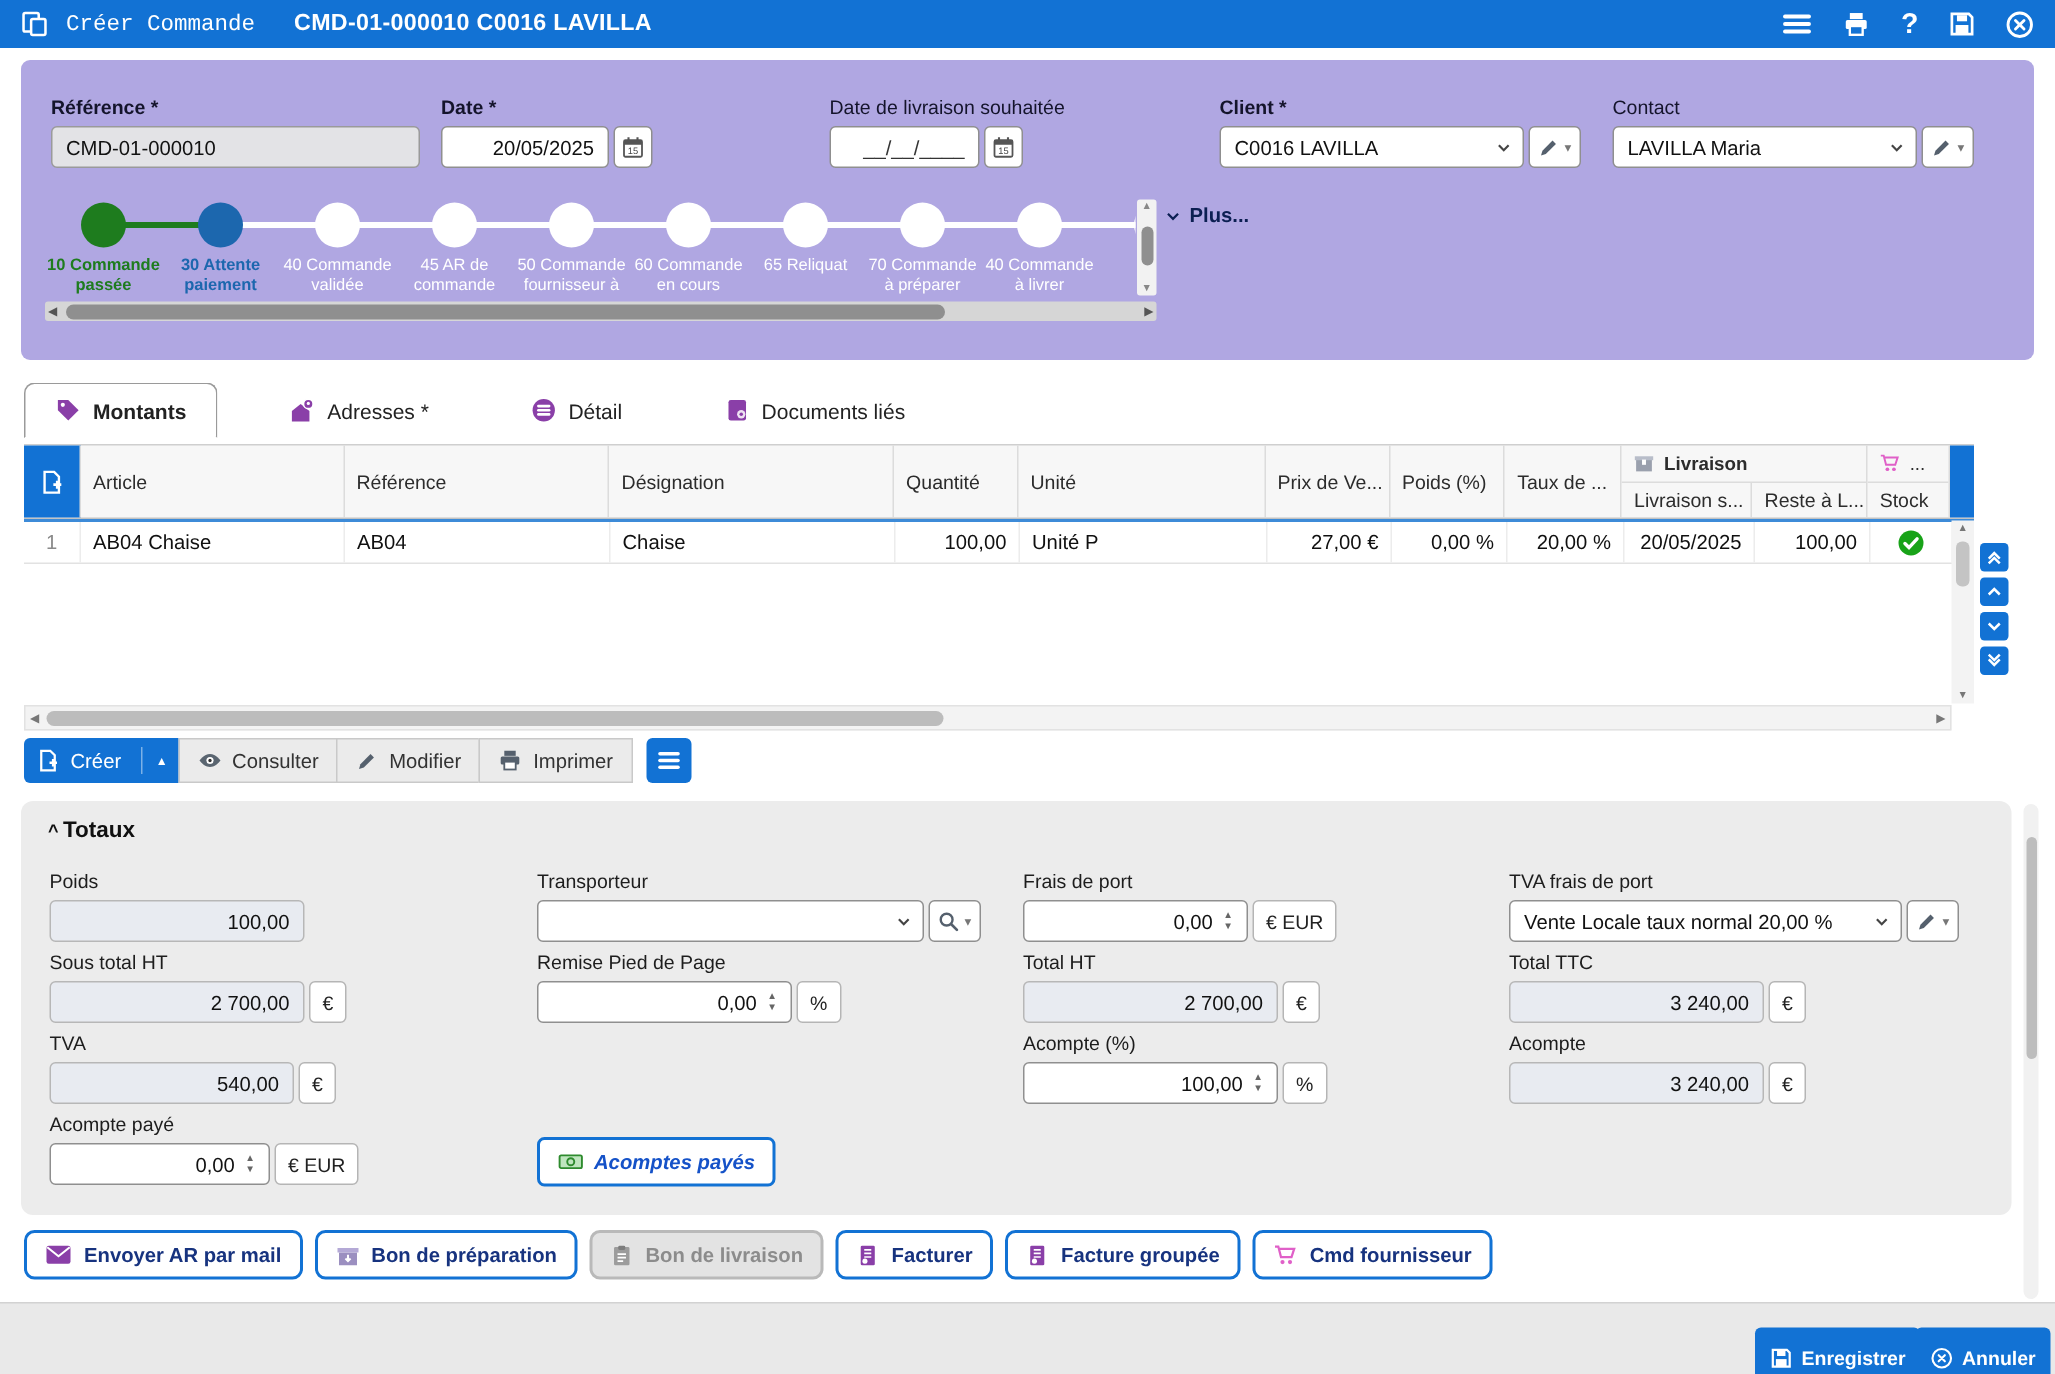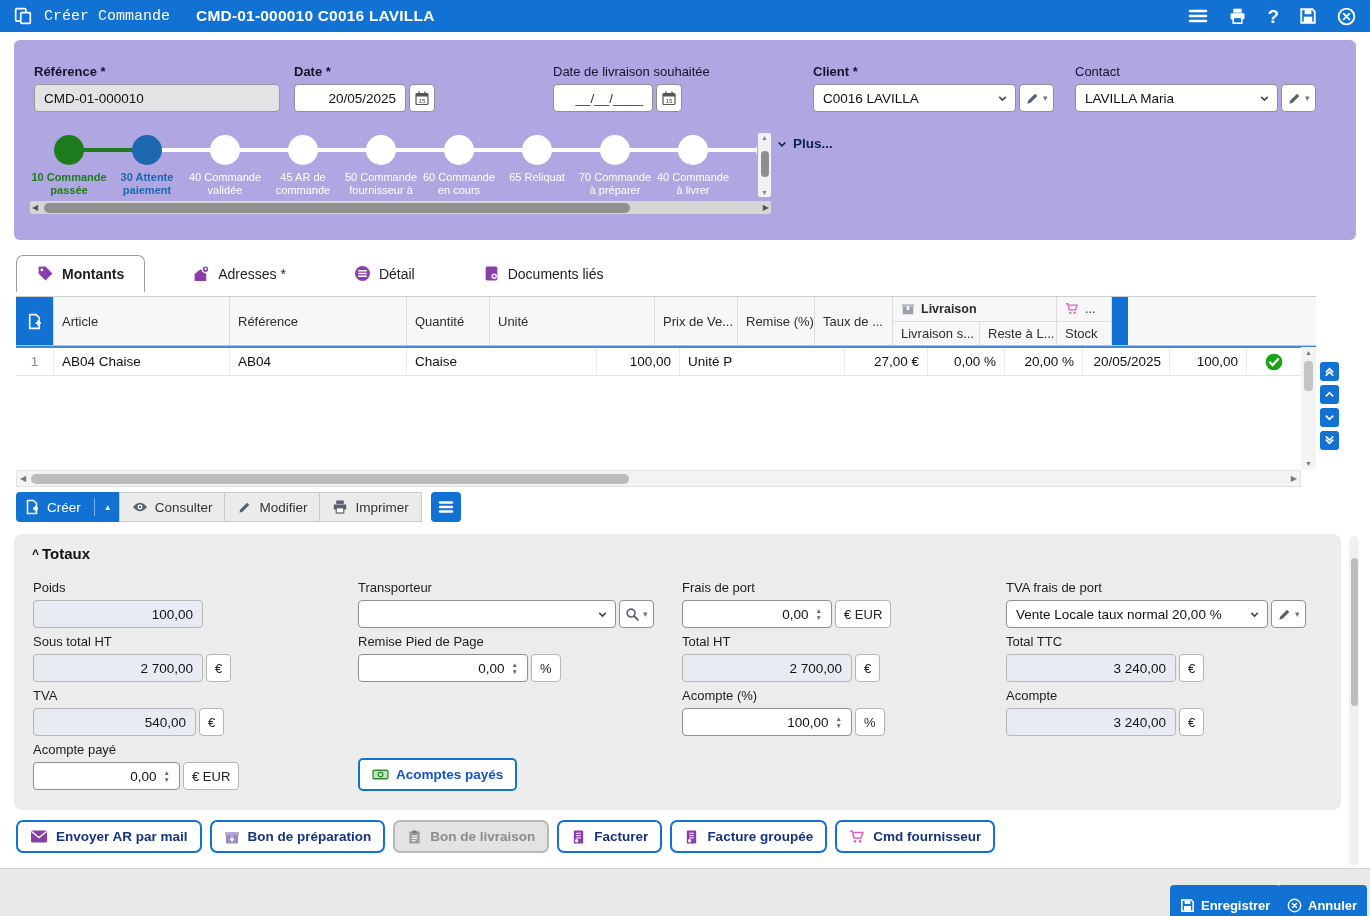--- a/index.html
+++ b/index.html
@@ -96,21 +96,21 @@
 
   
   .totaux { position:absolute; left:14px; top:534px; width:1327px; height:276px; background:#ececec; border-radius:8px; }
   .tot-title { position:absolute; left:18px; top:11px; font-size:15px; font-weight:bold; color:#111; display:flex; gap:3px; align-items:center; cursor:pointer; }
   .tot-title .carat { font-size:12px; font-weight:bold; }
   .tfield { position:absolute; }
   .tfield .flabel { color:#1d1d1d; margin-bottom:5px; }
   .inp.ro2 { background:#e8ebf1; border-color:#b7b7b7; }
   .spin { display:flex; flex-direction:column; justify-content:center; gap:1px; margin-left:7px; color:#666; font-size:6.5px; line-height:6px; cursor:pointer; }
   .suffix { height:28px; border:1px solid #b5b5b5; border-radius:4px; background:#fff; display:flex; align-items:center; padding:0 8px; font-size:13px; color:#222; margin-left:3px; }
-  .btn-acomptes { position:absolute; left:344px; top:224px; height:33px; min-width:140px; background:#fff; border:2px solid var(--accent-blue); border-radius:5px; display:flex; align-items:center; justify-content:center; gap:7px; padding:0 12px; font-size:13.5px; font-weight:bold; color:#1552c8; cursor:pointer; }
+  .btn-acomptes { position:absolute; left:344px; top:224px; height:33px; min-width:140px; background:#fff; border:2px solid var(--accent-blue); border-radius:5px; display:flex; align-items:center; justify-content:center; gap:7px; padding:0 12px; font-size:13.5px; font-weight:bold; color:#1552c8; cursor:pointer;font-style:italic; }
 
   
   .actions { position:absolute; left:16px; top:820px; height:33px; display:flex; gap:8px; }
   .act { background:#fff; border:2px solid var(--accent-blue); border-radius:7px; display:flex; align-items:center; gap:8px; padding:0 12px; font-size:13.5px; font-weight:bold; color:#17337f; cursor:pointer; }
   .act.disabled { background:#e3e3e3; border-color:#b9b9b9; color:#8c8c8c; cursor:default; }
 
   
   .footer { position:absolute; left:0; top:868px; width:1370px; height:48px; background:#e9e9e9; border-top:1px solid #d2d2d2; }
   .fbtn { position:absolute; top:16px; height:41px; background:var(--accent-blue); color:#fff; font-size:13px; font-weight:bold; border-radius:4px; display:flex; align-items:center; gap:6px; padding:0 10px; cursor:pointer; }
 
@@ -374,24 +374,25 @@
       <div class="gcell blue" style="width:38px;">
         <span class="ic">
             <svg width="17" height="17" viewBox="0 0 16 16">
               <path d="M3.5 1.5h6l3 3v10h-9z" fill="none" stroke="#fff" stroke-width="1.5"></path>
               <path d="M9 9.5h5M11.5 7v5" stroke="#fff" stroke-width="1.8"></path>
             </svg>
           </span>
       </div>
       <div class="gcell" style="width:176px;">Article</div>
       <div class="gcell" style="width:177px;">Référence</div>
+      <div class="gcell" style="width:190px;">Désignation</div>
       <div class="gcell" style="width:83px;">Quantité</div>
       <div class="gcell" style="width:165px;">Unité</div>
       <div class="gcell" style="width:83px;">Prix de Ve...</div>
-      <div class="gcell" style="width:77px;">Remise (%)</div>
+      <div class="gcell" style="width:77px;">Poids (%)</div>
       <div class="gcell" style="width:78px;">Taux de ...</div>
       <div class="gcell group" style="width:164px;">
         <div class="gtop">
           <span class="ic">
               <svg width="14" height="14" viewBox="0 0 16 16">
                 <rect x="2" y="5" width="12" height="9" fill="#9aa0ad"></rect>
                 <rect x="1" y="2.5" width="14" height="3" fill="#b8bdc9"></rect>
                 <rect x="6.5" y="5" width="3" height="4" fill="#fff"></rect>
               </svg>
             </span>

